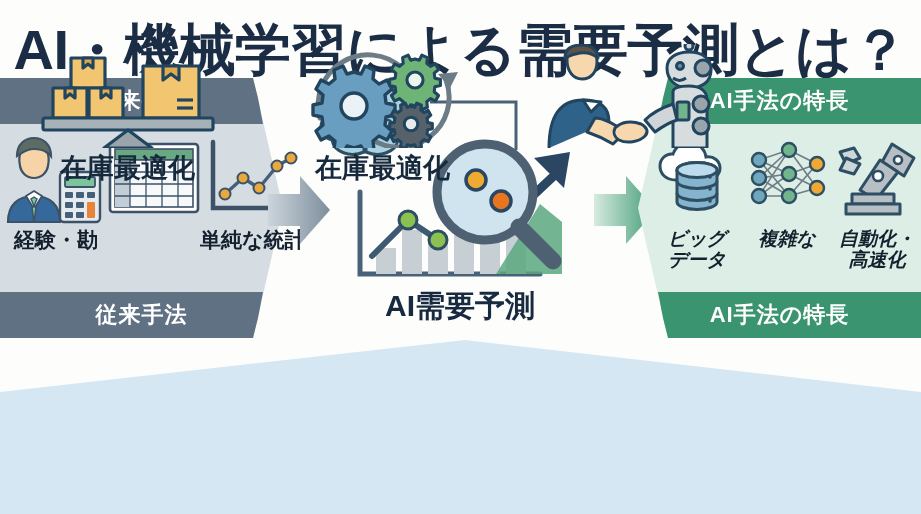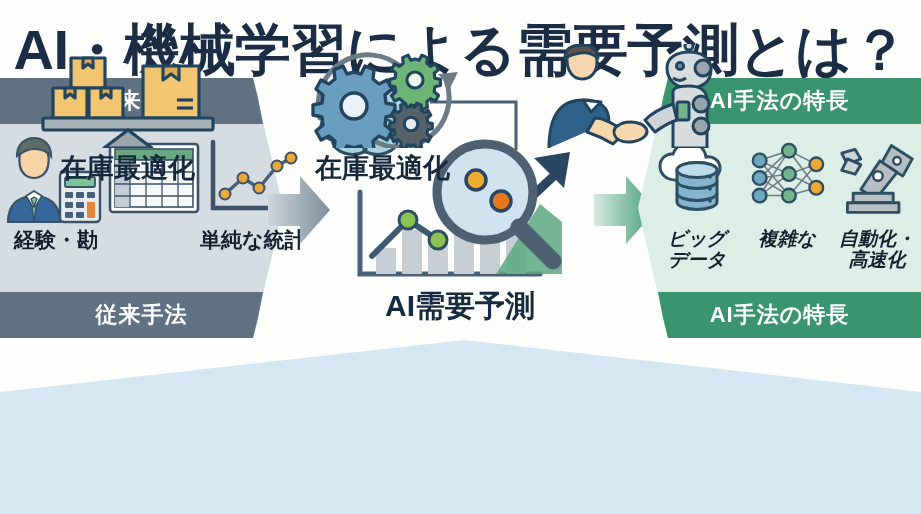--- a/index.html
+++ b/index.html
@@ -47,21 +47,21 @@
   #panel-right .band{background:#3a9470;}
   #band-right-top{top:0;clip-path:polygon(30px 0,283px 0,283px 46px,20px 46px,25px 20px);}
   #band-right-bottom{top:214px;clip-path:polygon(20px 0,283px 0,283px 46px,30px 46px,25px 26px);}
 
   .icon-row{
     position:absolute;left:0;top:52px;width:100%;height:162px;
     display:flex;align-items:flex-start;justify-content:space-around;
     padding:0 4px;box-sizing:border-box;
   }
   .icon-cell{
-    display:flex;flex-direction:column;
+    display:flex;flex-direction:column;align-items:center;
     width:33%;
   }
   .icon-art{height:96px;display:flex;align-items:center;justify-content:center;}
   .icon-label{
     margin-top:3px;text-align:center;color:#14202e;
     font-size:20px;font-weight:bold;line-height:1.08;white-space:nowrap;
   }
   #panel-left .icon-row{justify-content:space-evenly;}
   #panel-left .icon-cell{width:auto;}
   #panel-left .icon-label{font-size:21px;}

